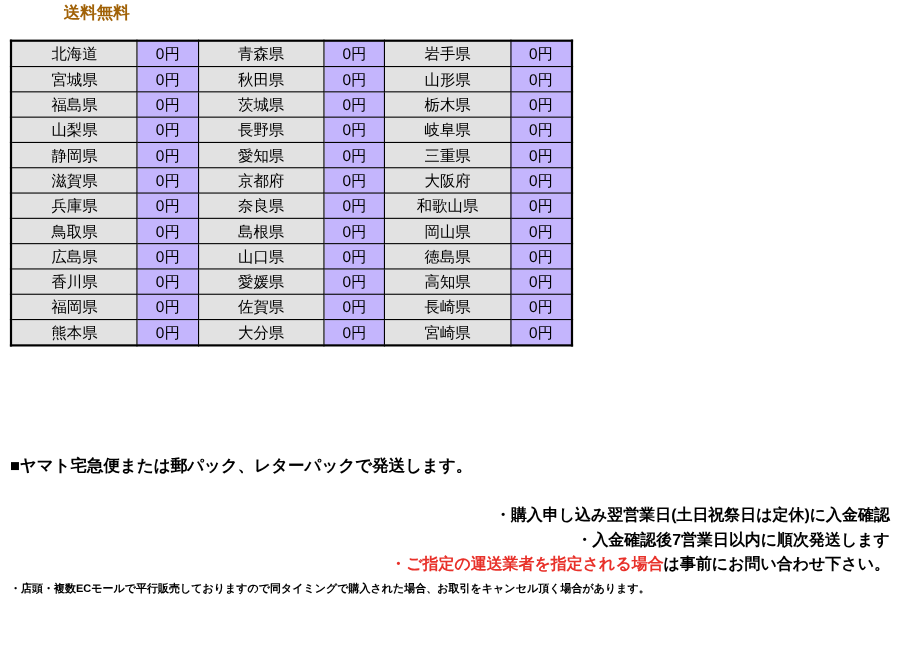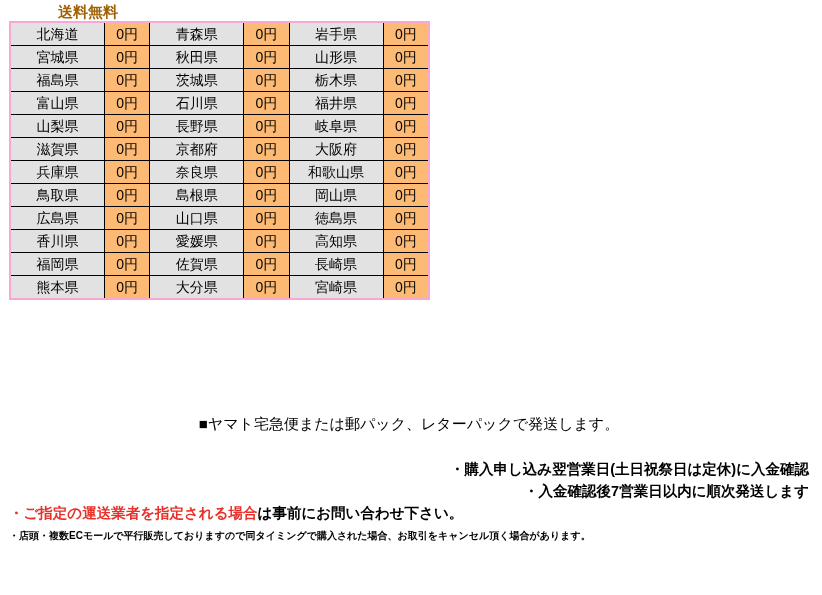--- a/index.html
+++ b/index.html
@@ -25,72 +25,72 @@
     top: 3px;
     font-size: 15px;
     font-weight: bold;
     color: #a16207;
     letter-spacing: 0px;
     line-height: 18px;
   }
   table.fee-table {
     position: absolute;
     left: 9px;
-    top: 21px;
+    top: 36px;
     border-collapse: collapse;
-    border: 2px solid #f9a8d4;
+    border: 2px solid #000000;
     table-layout: fixed;
-    width: 421px;
+    width: 512px;
   }
   table.fee-table td {
     border: 1px solid #000000;
     height: 22px;
     font-size: 14px;
     padding: 0;
     text-align: center;
     vertical-align: middle;
     line-height: 22px;
   }
   td.pref {
     width: 88px;
     background: #e2e2e2;
   }
   td.fee {
     width: 42px;
-    background: #fdba74;
+    background: #c4b5fd;
   }
   td.blank {
     background: #ffffff;
   }
   .note-block {
     position: absolute;
     left: 9px;
     top: 412px;
     width: 800px;
   }
   .note-head {
     font-size: 15px;
-    font-weight: normal;
+    font-weight: bold;
     line-height: 24px;
     margin-bottom: 22px;
-    text-align: center;
   }
   .bullet-list {
     margin: 0;
     padding: 0;
     text-align: right;
   }
   .bullet {
     font-size: 14.5px;
     font-weight: bold;
     line-height: 22px;
     white-space: nowrap;
   }
   .bullet.red {
     color: #e8312a;
+    text-align: right;
   }
   .bullet.red .black-part {
     color: #000000;
   }
   .fineprint {
     font-size: 10px;
     font-weight: bold;
     line-height: 20px;
     margin-top: 2px;
     white-space: nowrap;
@@ -123,33 +123,33 @@
         </tr>
         <tr>
           <td class="pref">福島県</td>
           <td class="fee">0円</td>
           <td class="pref">茨城県</td>
           <td class="fee">0円</td>
           <td class="pref">栃木県</td>
           <td class="fee">0円</td>
         </tr>
         <tr>
-          <td class="pref">富山県</td>
-          <td class="fee">0円</td>
-          <td class="pref">石川県</td>
-          <td class="fee">0円</td>
-          <td class="pref">福井県</td>
-          <td class="fee">0円</td>
-        </tr>
-        <tr>
           <td class="pref">山梨県</td>
           <td class="fee">0円</td>
           <td class="pref">長野県</td>
           <td class="fee">0円</td>
           <td class="pref">岐阜県</td>
+          <td class="fee">0円</td>
+        </tr>
+        <tr>
+          <td class="pref">静岡県</td>
+          <td class="fee">0円</td>
+          <td class="pref">愛知県</td>
+          <td class="fee">0円</td>
+          <td class="pref">三重県</td>
           <td class="fee">0円</td>
         </tr>
         <tr>
           <td class="pref">滋賀県</td>
           <td class="fee">0円</td>
           <td class="pref">京都府</td>
           <td class="fee">0円</td>
           <td class="pref">大阪府</td>
           <td class="fee">0円</td>
         </tr>

